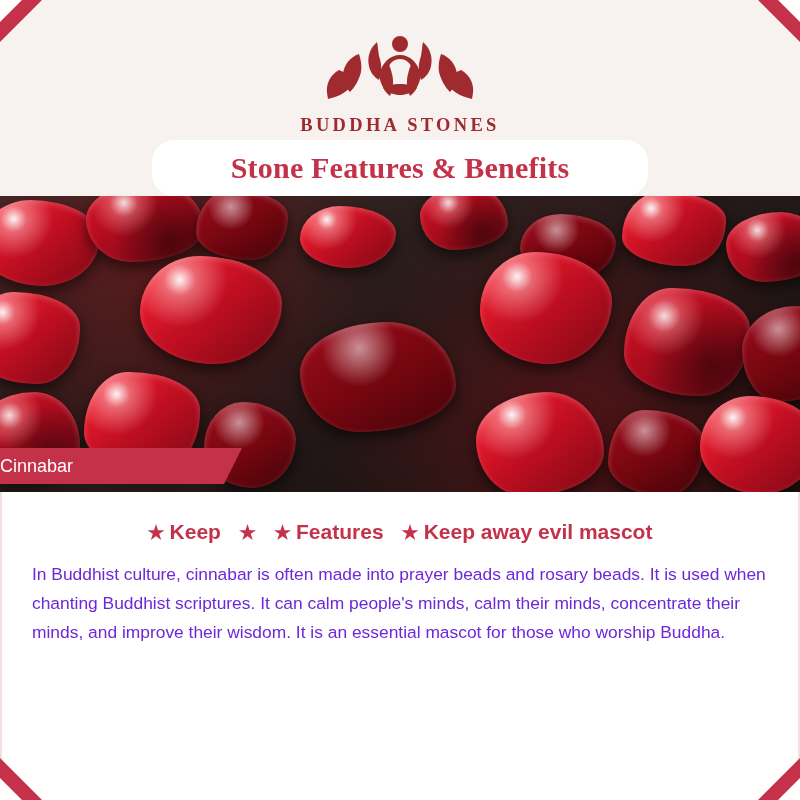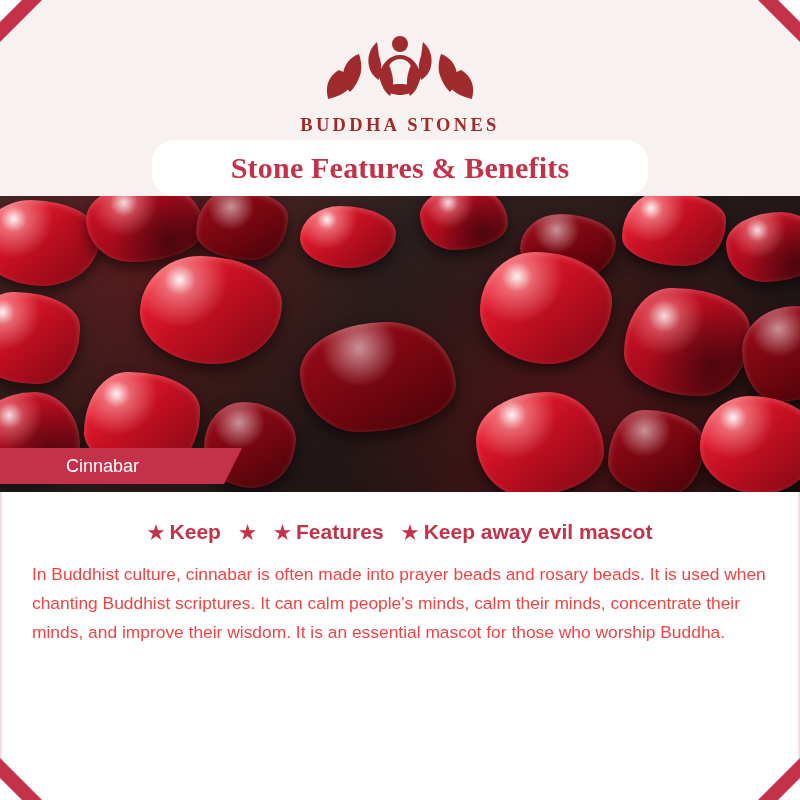--- a/index.html
+++ b/index.html
@@ -167,21 +167,20 @@
   
   .label-ribbon {
     position: absolute;
     top: 448px;
     left: 0;
     height: 36px;
     min-width: 242px;
     background: #c4324a;
     display: flex;
     align-items: center;
-    padding-left: 66px;
     padding-right: 22px;
     box-sizing: border-box;
     clip-path: polygon(0 0, 100% 0, calc(100% - 18px) 100%, 0 100%);
     text-align: right;
   }
   .label-ribbon-text {
     font-size: 18px;
     color: #ffffff;
     font-family: "Liberation Sans", sans-serif;
   }
@@ -220,21 +219,21 @@
     line-height: 1;
     color: #c4324a;
   }
   .paragraph {
     position: absolute;
     top: 68px;
     left: 32px;
     width: 738px;
     font-size: 17.4px;
     line-height: 29px;
-    color: #ef4444;
+    color: #6d28d9;
     font-family: "Liberation Sans", sans-serif;
   }
 
   
   .edge-left, .edge-right {
     position: absolute;
     top: 492px;
     width: 2px;
     height: 308px;
     background: #f1dfe2;

